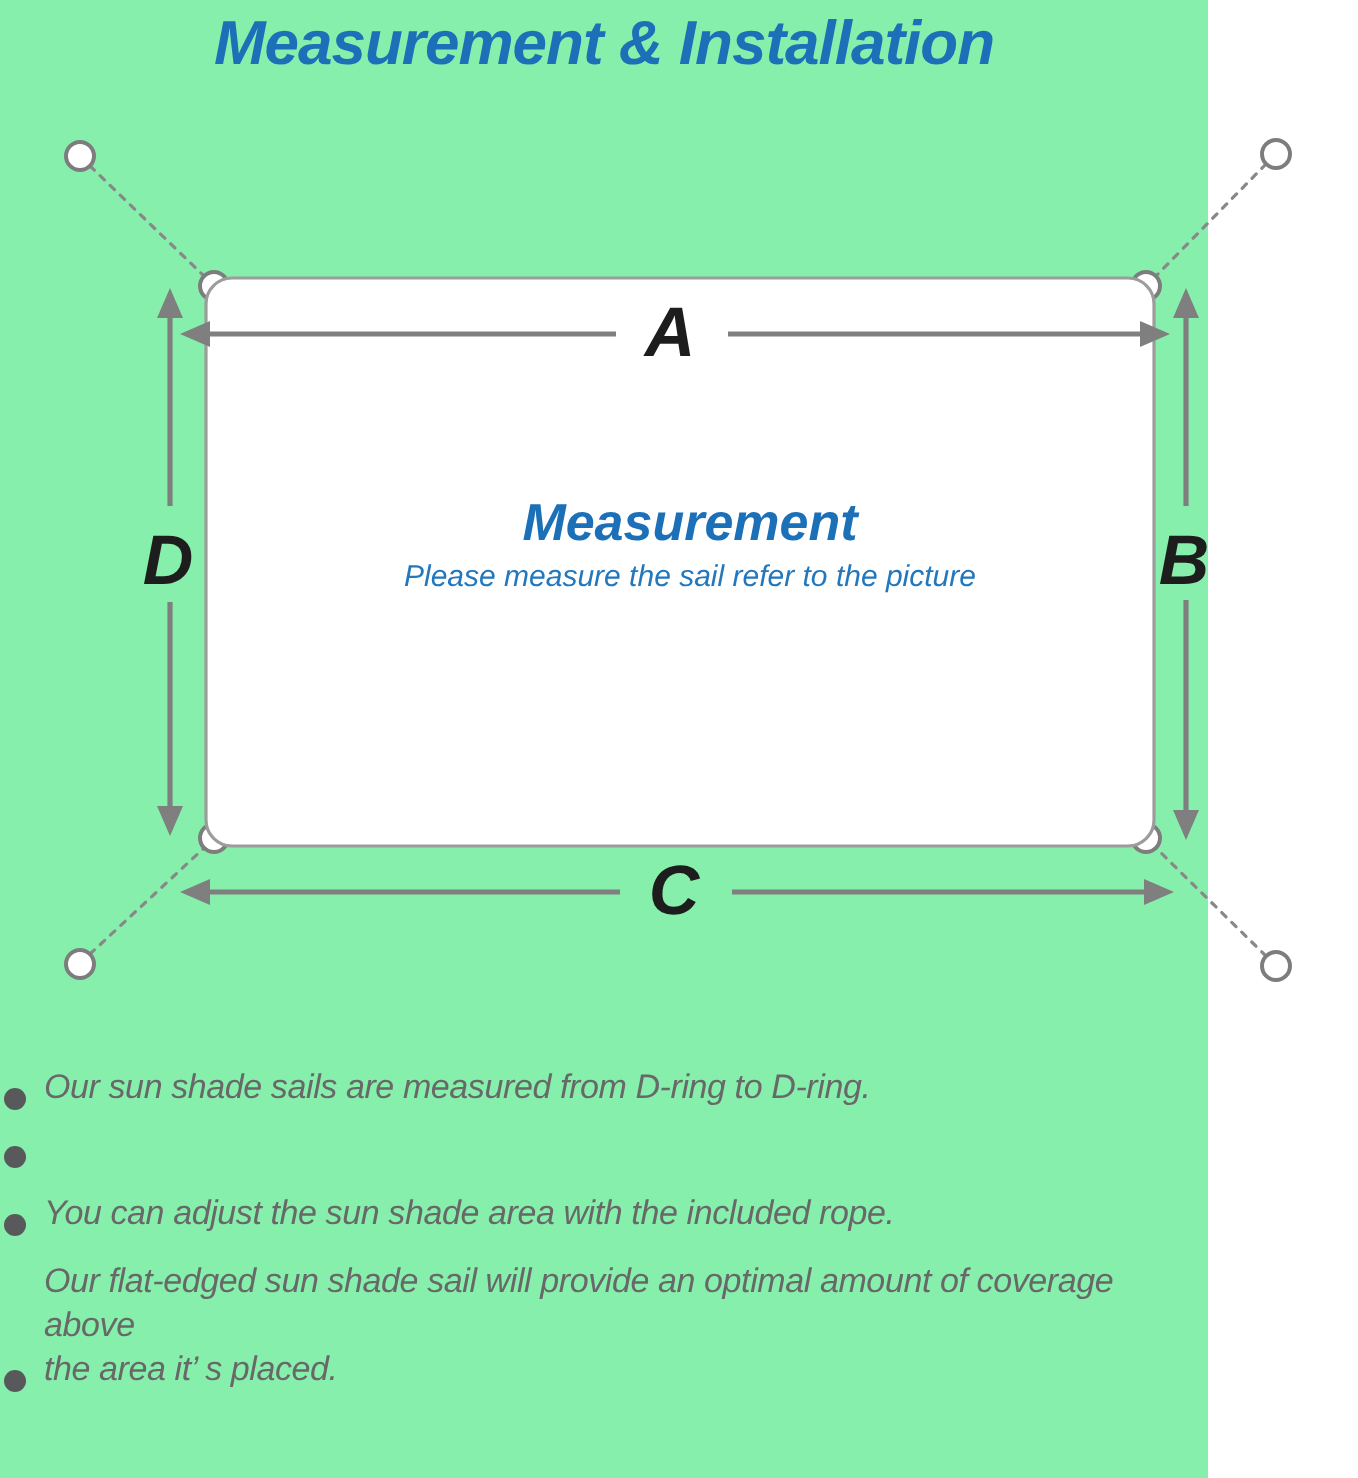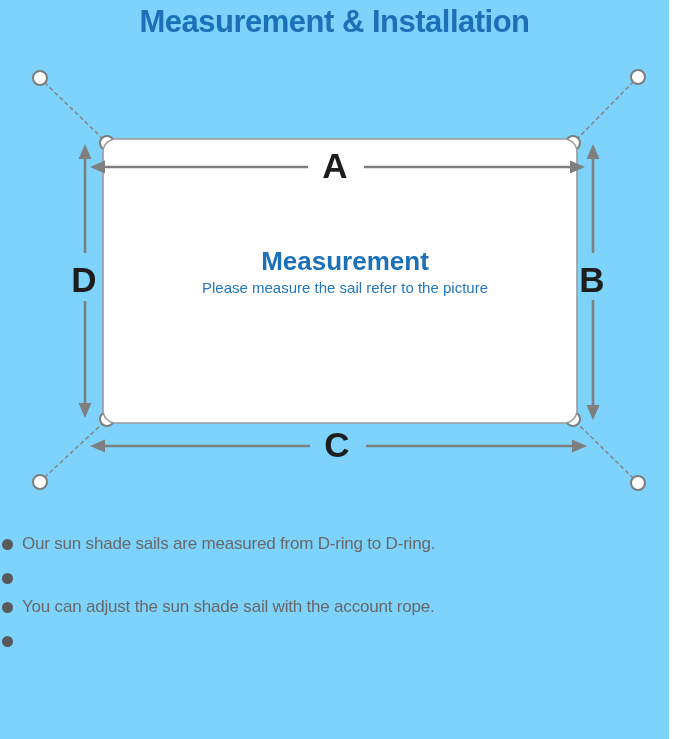--- a/index.html
+++ b/index.html
@@ -7,24 +7,25 @@
     padding: 0;
     background: #ffffff;
   }
   body {
     width: 679px;
     height: 739px;
     overflow: hidden;
     font-family: "Liberation Sans", sans-serif;
   }
   .page {
-    width: 669px;
+    width: 604px;
     height: 739px;
-    background: #7dd3fc;
+    background: #86efac;
     position: relative;
+    font-style: italic;
   }
   .main-title {
     margin: 0;
     padding-top: 3px;
     height: 39px;
     text-align: center;
     font-size: 31px;
     line-height: 38px;
     font-weight: bold;
     color: #1b70b8;
@@ -51,21 +52,21 @@
   }
   .center-subheading {
     font-size: 15px;
     fill: #2277bd;
   }
   .notes {
     margin: 33px 6px 0 2px;
   }
   .note-item {
     display: flex;
-    align-items: flex-start;
+    align-items: flex-end;
     margin-bottom: 12px;
   }
   .note-dot {
     flex: 0 0 11px;
     width: 11px;
     height: 11px;
     border-radius: 50%;
     background: #58595b;
     margin: 6px 9px 0 0;
   }
@@ -146,20 +147,22 @@
   <div class="notes">
     <div class="note-item">
       <span class="note-dot"></span>
       <div class="note-text">Our sun shade sails are measured from D-ring to D-ring.</div>
     </div>
     <div class="note-item">
       <span class="note-dot"></span>
     </div>
     <div class="note-item">
       <span class="note-dot"></span>
-      <div class="note-text">You can adjust the sun shade sail with the account rope.</div>
+      <div class="note-text">You can adjust the sun shade area with the included rope.</div>
     </div>
     <div class="note-item">
       <span class="note-dot"></span>
+      <div class="note-text">Our flat-edged sun shade sail will provide an optimal amount of coverage above
+the area it’ s placed.</div>
     </div>
   </div>
 
 </div>
 
 </body></html>

